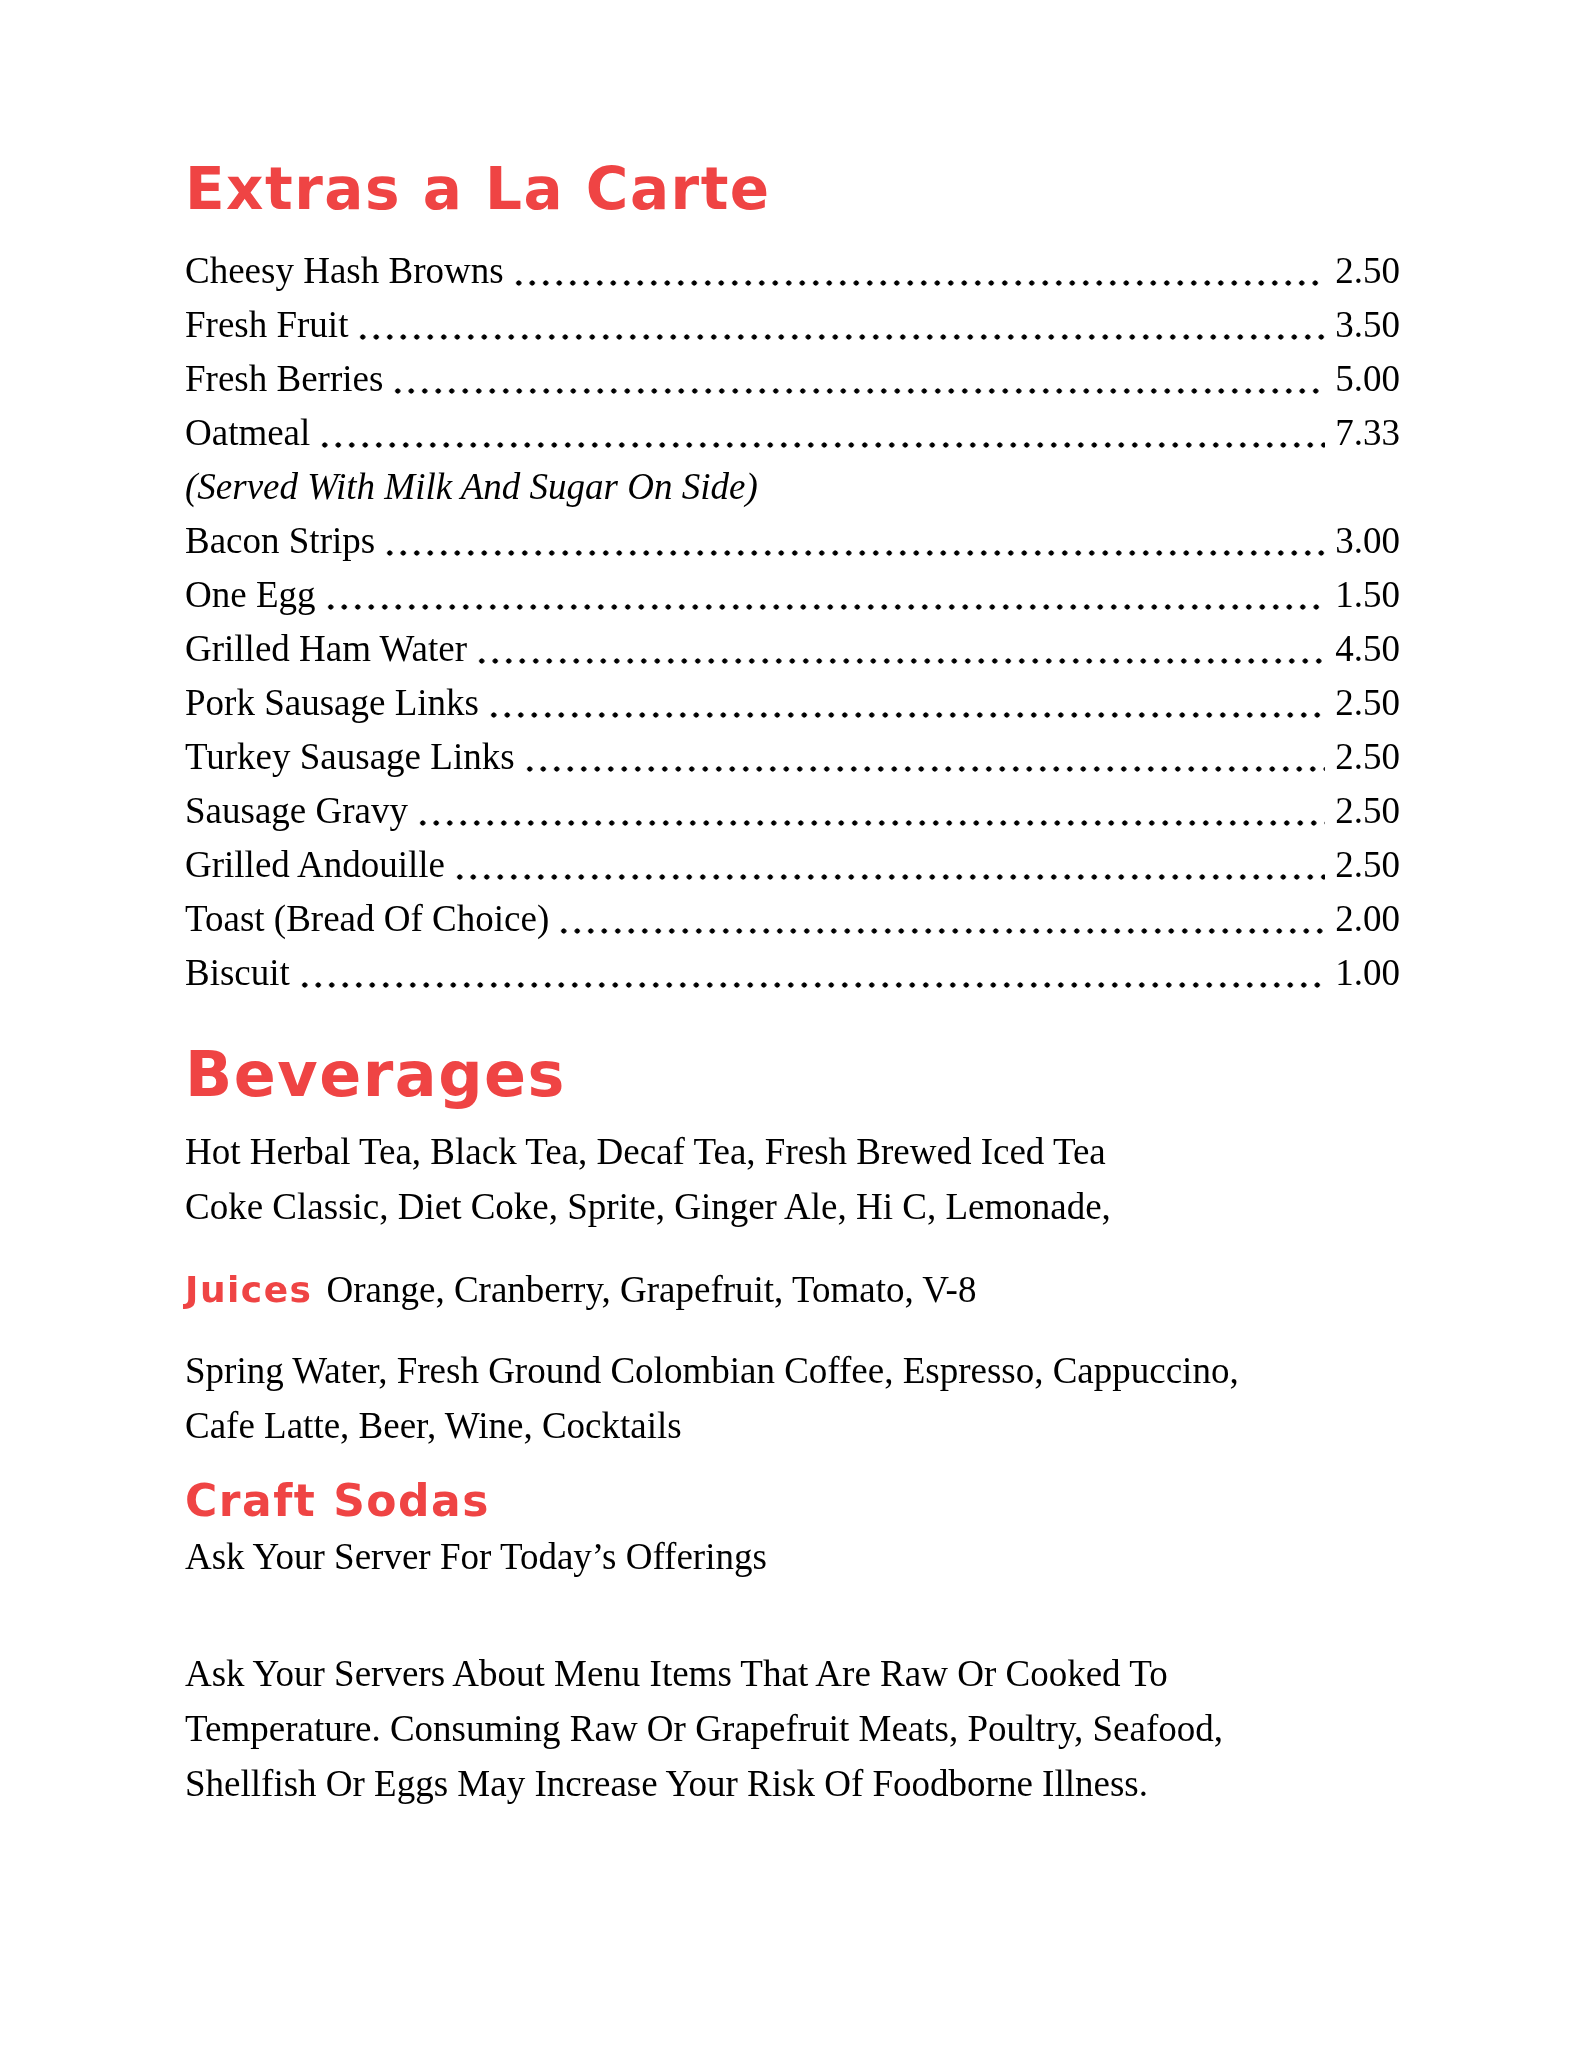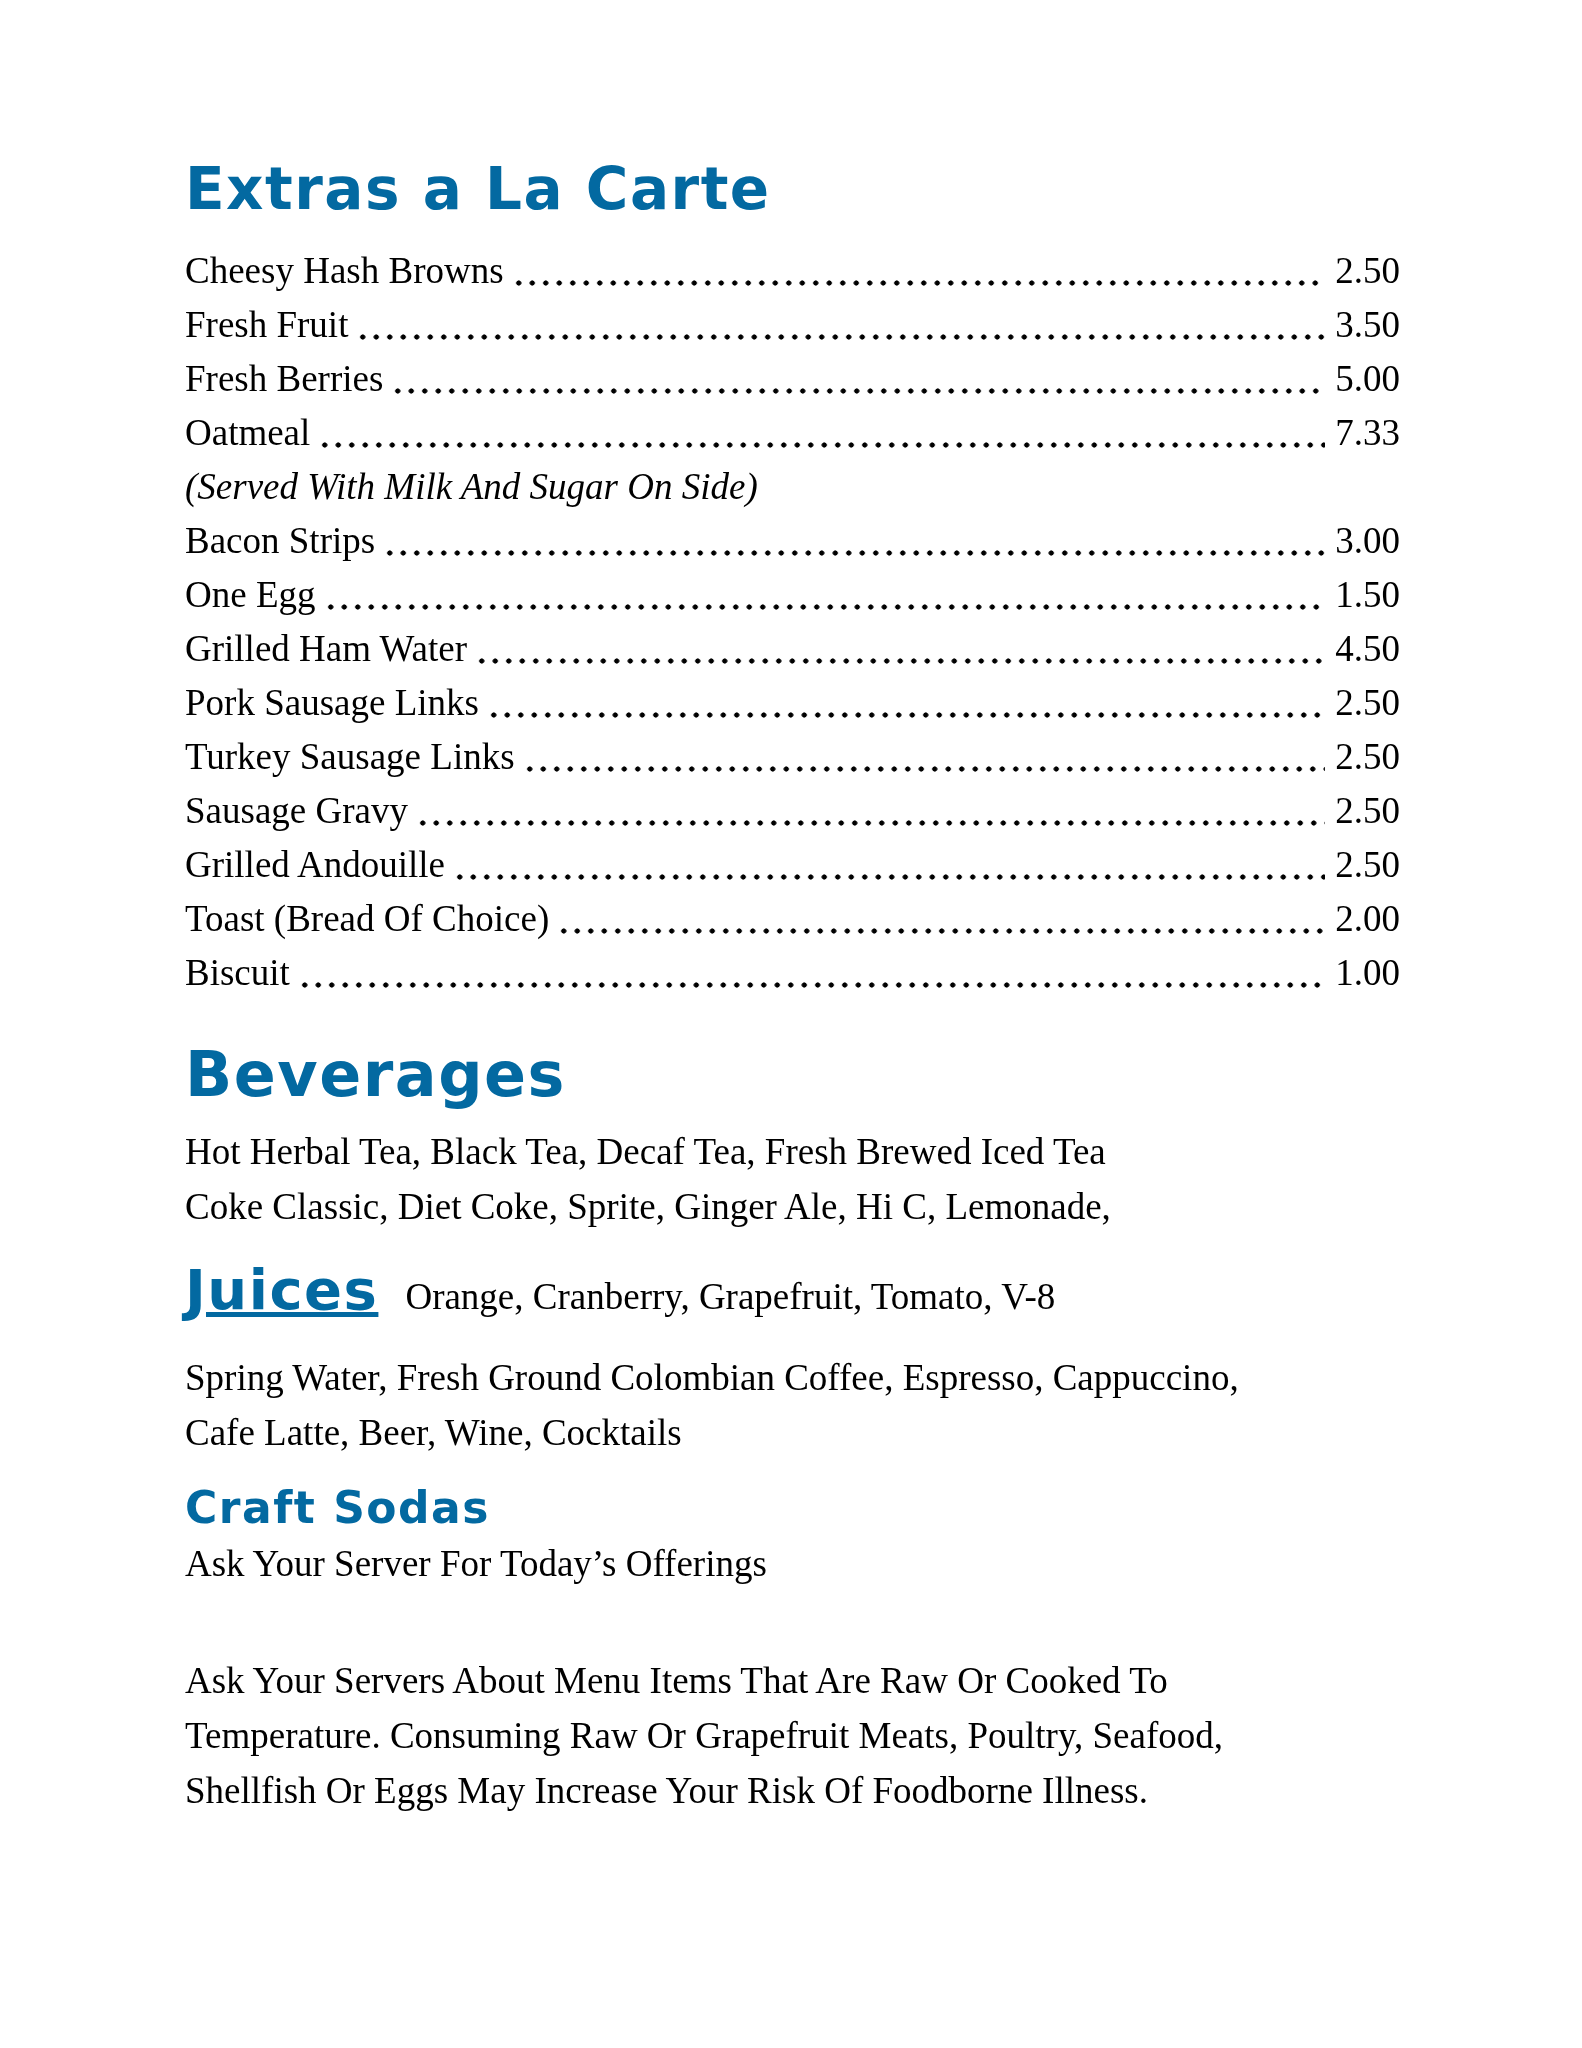--- a/index.html
+++ b/index.html
@@ -9,27 +9,27 @@
     box-sizing:border-box;
     background:#ffffff;
     padding:160px 182px 0 185px;
     font-family:"Liberation Serif", serif;
     color:#000;
     overflow:hidden;
   }
   .h-green{
     font-family:"DejaVu Sans", sans-serif;
     font-weight:800;
-    color:#0369a1;
+    color:#ef4444;
     letter-spacing:1.5px;
   }
   h1.h-green{font-size:58px;line-height:1;margin:0 0 26px 0;}
   h2.h-green{font-size:62px;line-height:1;margin:44px 0 18px 0;}
   h3.h-green{font-size:44px;line-height:1;margin:26px 0 6px 0;}
-  .inline-h{font-size:56px;vertical-align:baseline;margin-right:27px;text-decoration:underline;}
+  .inline-h{font-size:36px;vertical-align:baseline;margin-right:14px;}
 
   .menu-list{margin:0;}
   .menu-row{display:flex;height:54px;}
   .item-name{font-size:37px;line-height:54px;white-space:nowrap;}
   .item-price{font-size:37px;line-height:54px;white-space:nowrap;}
   .dots{
     flex:1;
     align-self:flex-end;
     height:6px;
     margin:0 10px 12px 8px;

